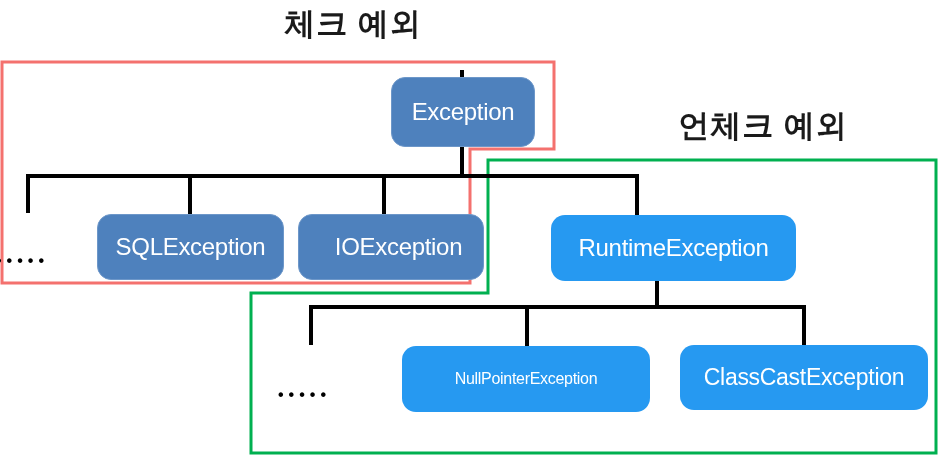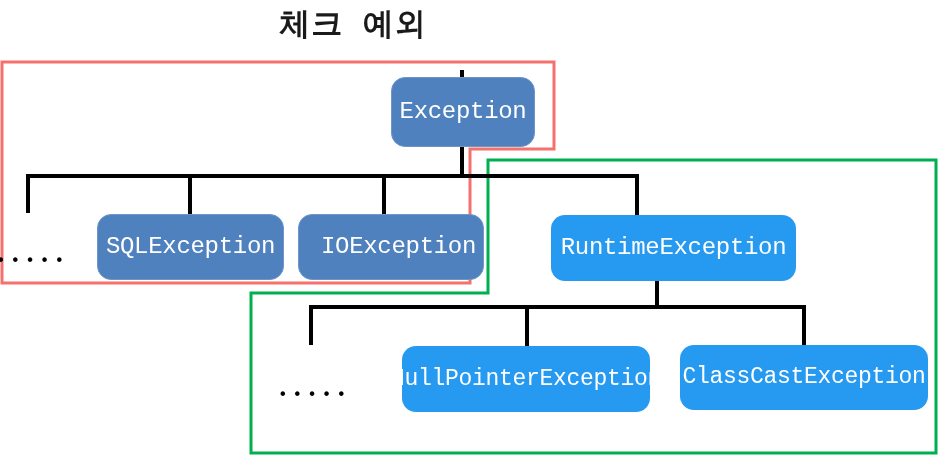--- a/index.html
+++ b/index.html
@@ -1,18 +1,18 @@
 <!DOCTYPE html>
 <html><head>
 <meta charset="utf-8">
 <style>
   html,body{margin:0;padding:0;background:#fff;}
   .stage{
     position:relative;width:940px;height:462px;background:#ffffff;
-    font-family:Liberation Mono, monospace;overflow:hidden;
+    font-family:Liberation Sans, sans-serif;overflow:hidden;
     --checked-node:#4e81bd;
     --unchecked-node:#2699f1;
     --checked-outline:#f4716e;
     --unchecked-outline:#00b050;
     --connector:#000000;
     --node-text:#ffffff;
     --title-text:#1a1a1a;
   }
   .lines{position:absolute;left:0;top:0;width:940px;height:462px;}
   .node{
@@ -52,24 +52,25 @@
     <line x1="637" y1="174" x2="637" y2="216" stroke="var(--connector)" stroke-width="4"></line>
 
     <line x1="657" y1="281" x2="657" y2="309" stroke="var(--connector)" stroke-width="4"></line>
     <line x1="311" y1="307" x2="804" y2="307" stroke="var(--connector)" stroke-width="4"></line>
     <line x1="311" y1="305" x2="311" y2="345" stroke="var(--connector)" stroke-width="4"></line>
     <line x1="527" y1="305" x2="527" y2="347" stroke="var(--connector)" stroke-width="4"></line>
     <line x1="804" y1="305" x2="804" y2="346" stroke="var(--connector)" stroke-width="4"></line>
   </svg>
 
   <div class="group-title" style="left:233px;top:3px;">체크 예외</div>
+  <div class="group-title" style="left:643px;top:105px;">언체크 예외</div>
 
   <div class="node checked" style="left:391px;top:77px;width:142px;height:68px;">Exception</div>
   <div class="node checked" style="left:97px;top:214px;width:185px;height:64px;">SQLException</div>
   <div class="node checked" style="left:298px;top:214px;width:169px;height:64px;padding-left:15px;">IOException</div>
   <div class="node unchecked" style="left:513px;top:215px;width:245px;height:66px;margin-left:38px;">RuntimeException</div>
-  <div class="node unchecked" style="left:402px;top:346px;width:248px;height:66px;font-size:23px;">NullPointerException</div>
+  <div class="node unchecked" style="left:402px;top:346px;width:248px;height:66px;font-size:16px;">NullPointerException</div>
   <div class="node unchecked" style="left:680px;top:345px;width:248px;height:65px;font-size:23px;">ClassCastException</div>
 
   <div class="ellipsis" style="left:-4px;top:253px;">•••••</div>
   <div class="ellipsis" style="left:278px;top:387px;">•••••</div>
 
 </div>
 
 </body></html>

